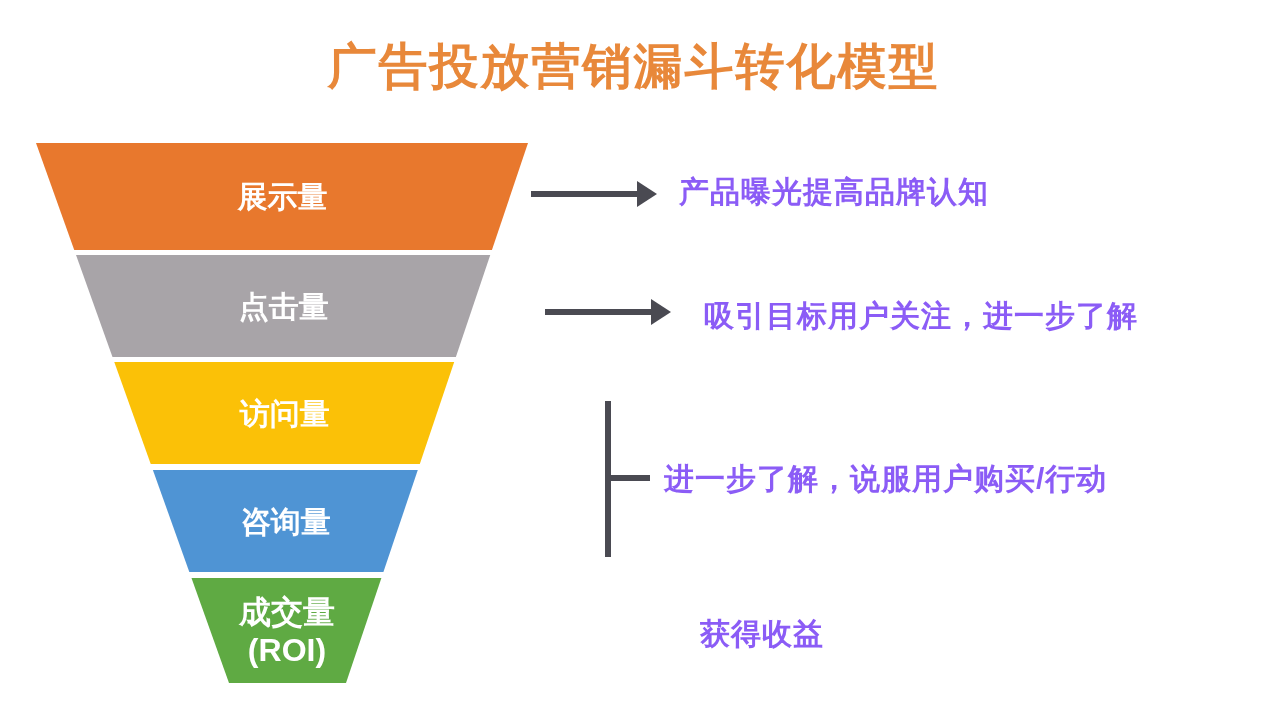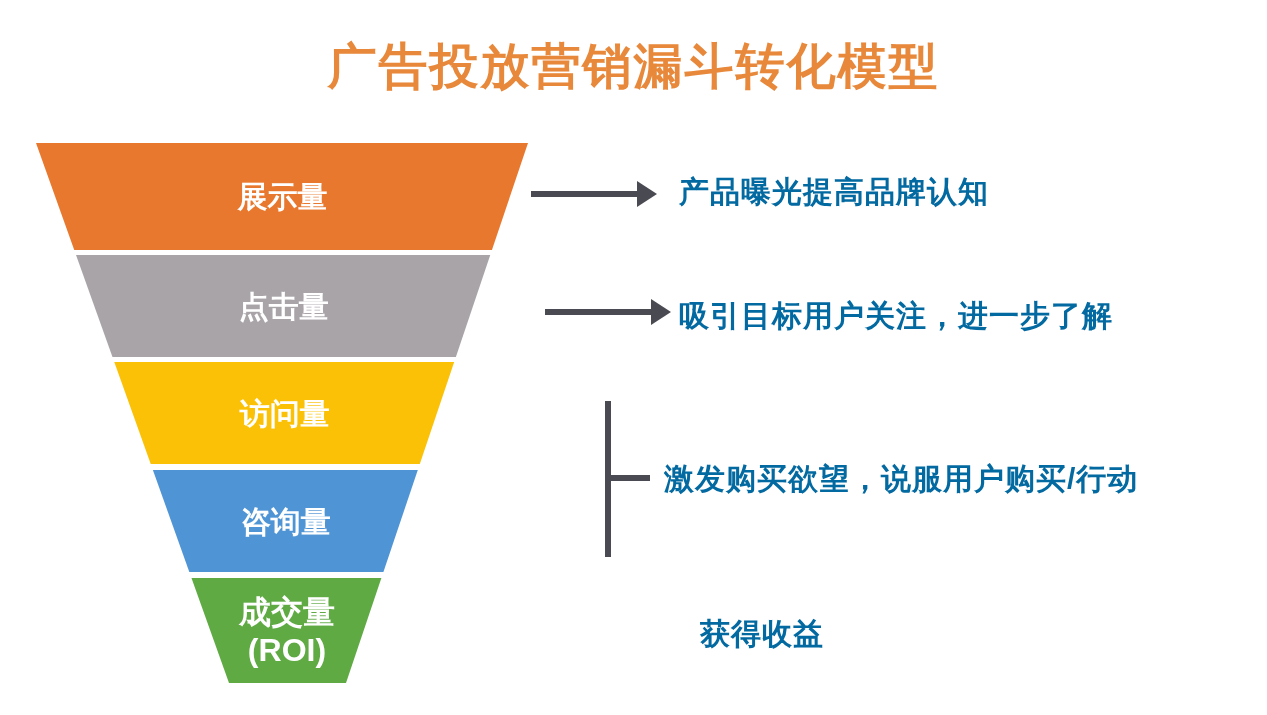--- a/index.html
+++ b/index.html
@@ -50,29 +50,29 @@
     font-family: "Liberation Sans", "DejaVu Sans", sans-serif;
     font-weight: bold;
     fill: #ffffff;
     text-anchor: middle;
     paint-order: stroke fill;
   }
 
   
   .anno {
     position: absolute;
-    color: #0369a1;
+    color: #8b5cf6;
     font-size: 30px;
     font-weight: bold;
     letter-spacing: 1px;
     white-space: nowrap;
   }
   #anno-1-line-1 { left: 679px; top: 172px; }
   #anno-1-line-2 { left: 702px; top: 232px; }
-  #anno-2-line-1 { left: 679px; top: 296px; }
+  #anno-2-line-1 { left: 704px; top: 296px; }
   #anno-3-line-1 { left: 664px; top: 459px; }
   #anno-4-line-1 { left: 700px; top: 614px; text-align: center; }
 </style>
 </head>
 <body>
 
 <div id="canvas">
 
   <div id="page-title">广告投放营销漏斗转化模型</div>
 
@@ -97,16 +97,16 @@
         <polygon points="637,181 657,194 637,207" fill="#4a4a52"></polygon>
         <rect x="545" y="309" width="106" height="6" fill="#4a4a52"></rect>
         <polygon points="651,299 671,312 651,325" fill="#4a4a52"></polygon>
         <rect x="605" y="401" width="6" height="156" fill="#4a4a52"></rect>
         <rect x="608" y="475" width="42" height="6" fill="#4a4a52"></rect>
       </g>
   </svg>
 
   <div class="anno" id="anno-1-line-1">产品曝光提高品牌认知</div>
   <div class="anno" id="anno-2-line-1">吸引目标用户关注，进一步了解</div>
-  <div class="anno" id="anno-3-line-1">激发购买欲望，说服用户购买/行动</div>
+  <div class="anno" id="anno-3-line-1">进一步了解，说服用户购买/行动</div>
   <div class="anno" id="anno-4-line-1">获得收益</div>
 
 </div>
 
 </body></html>

